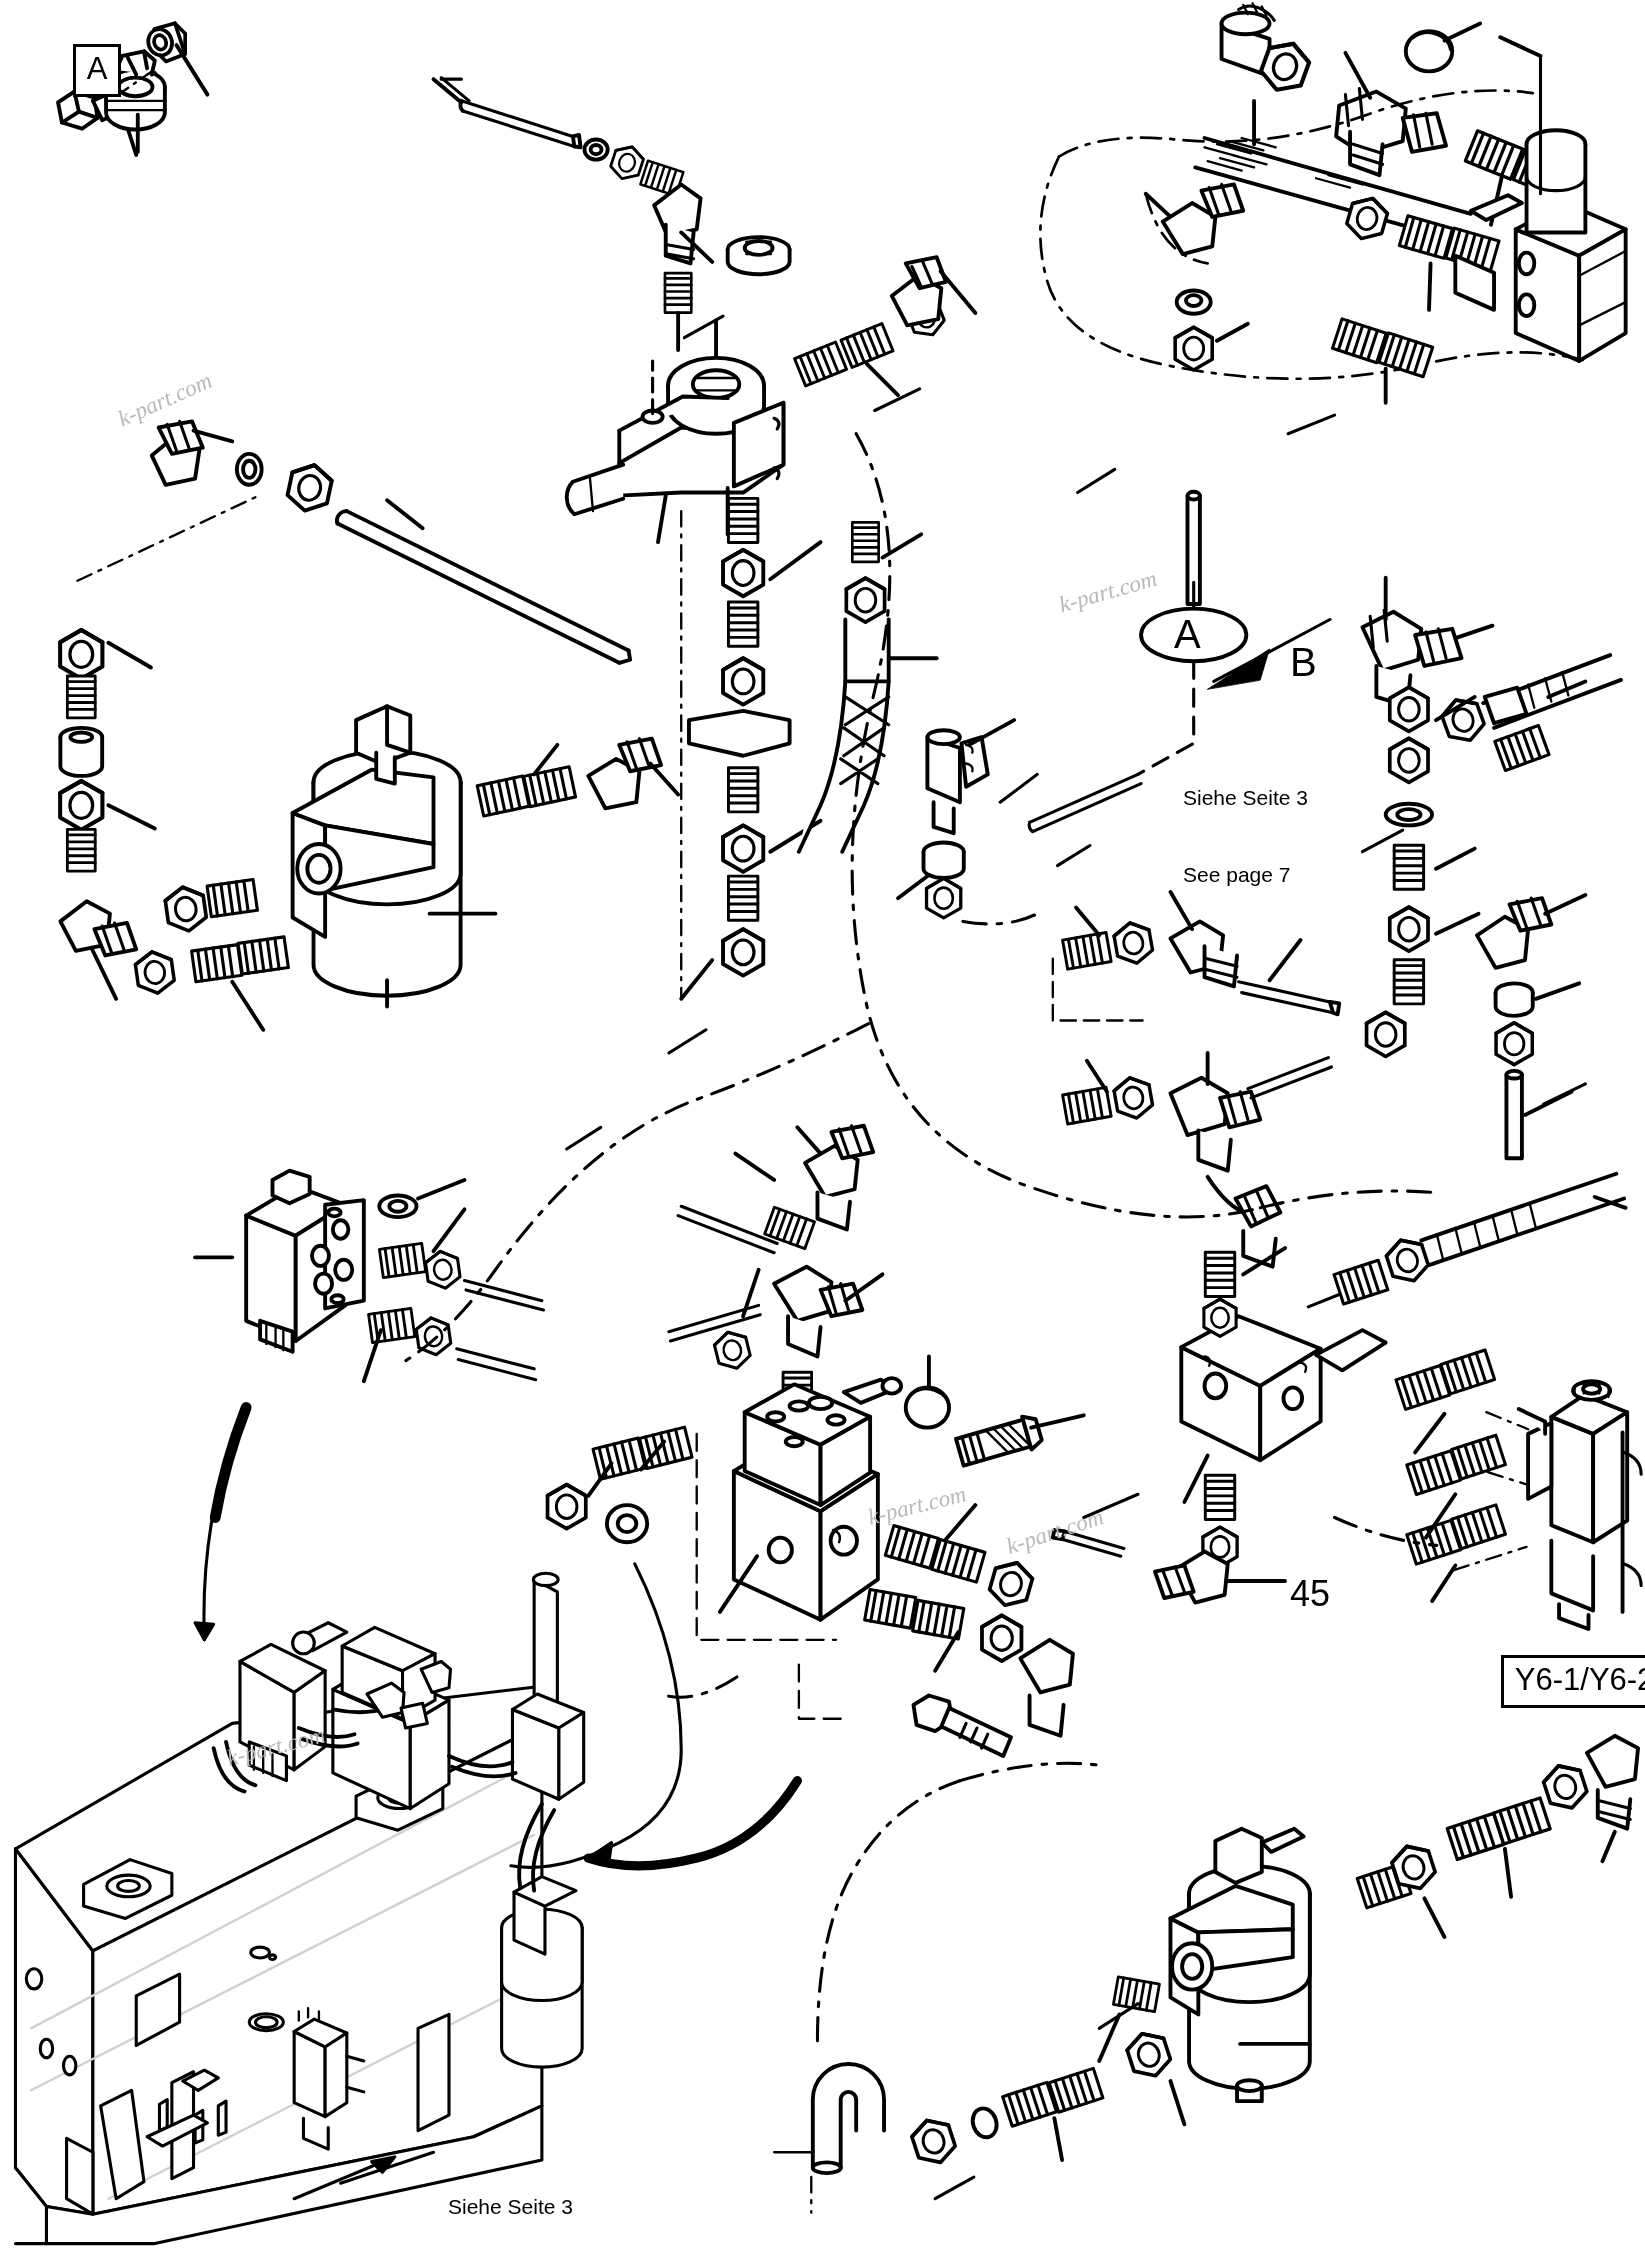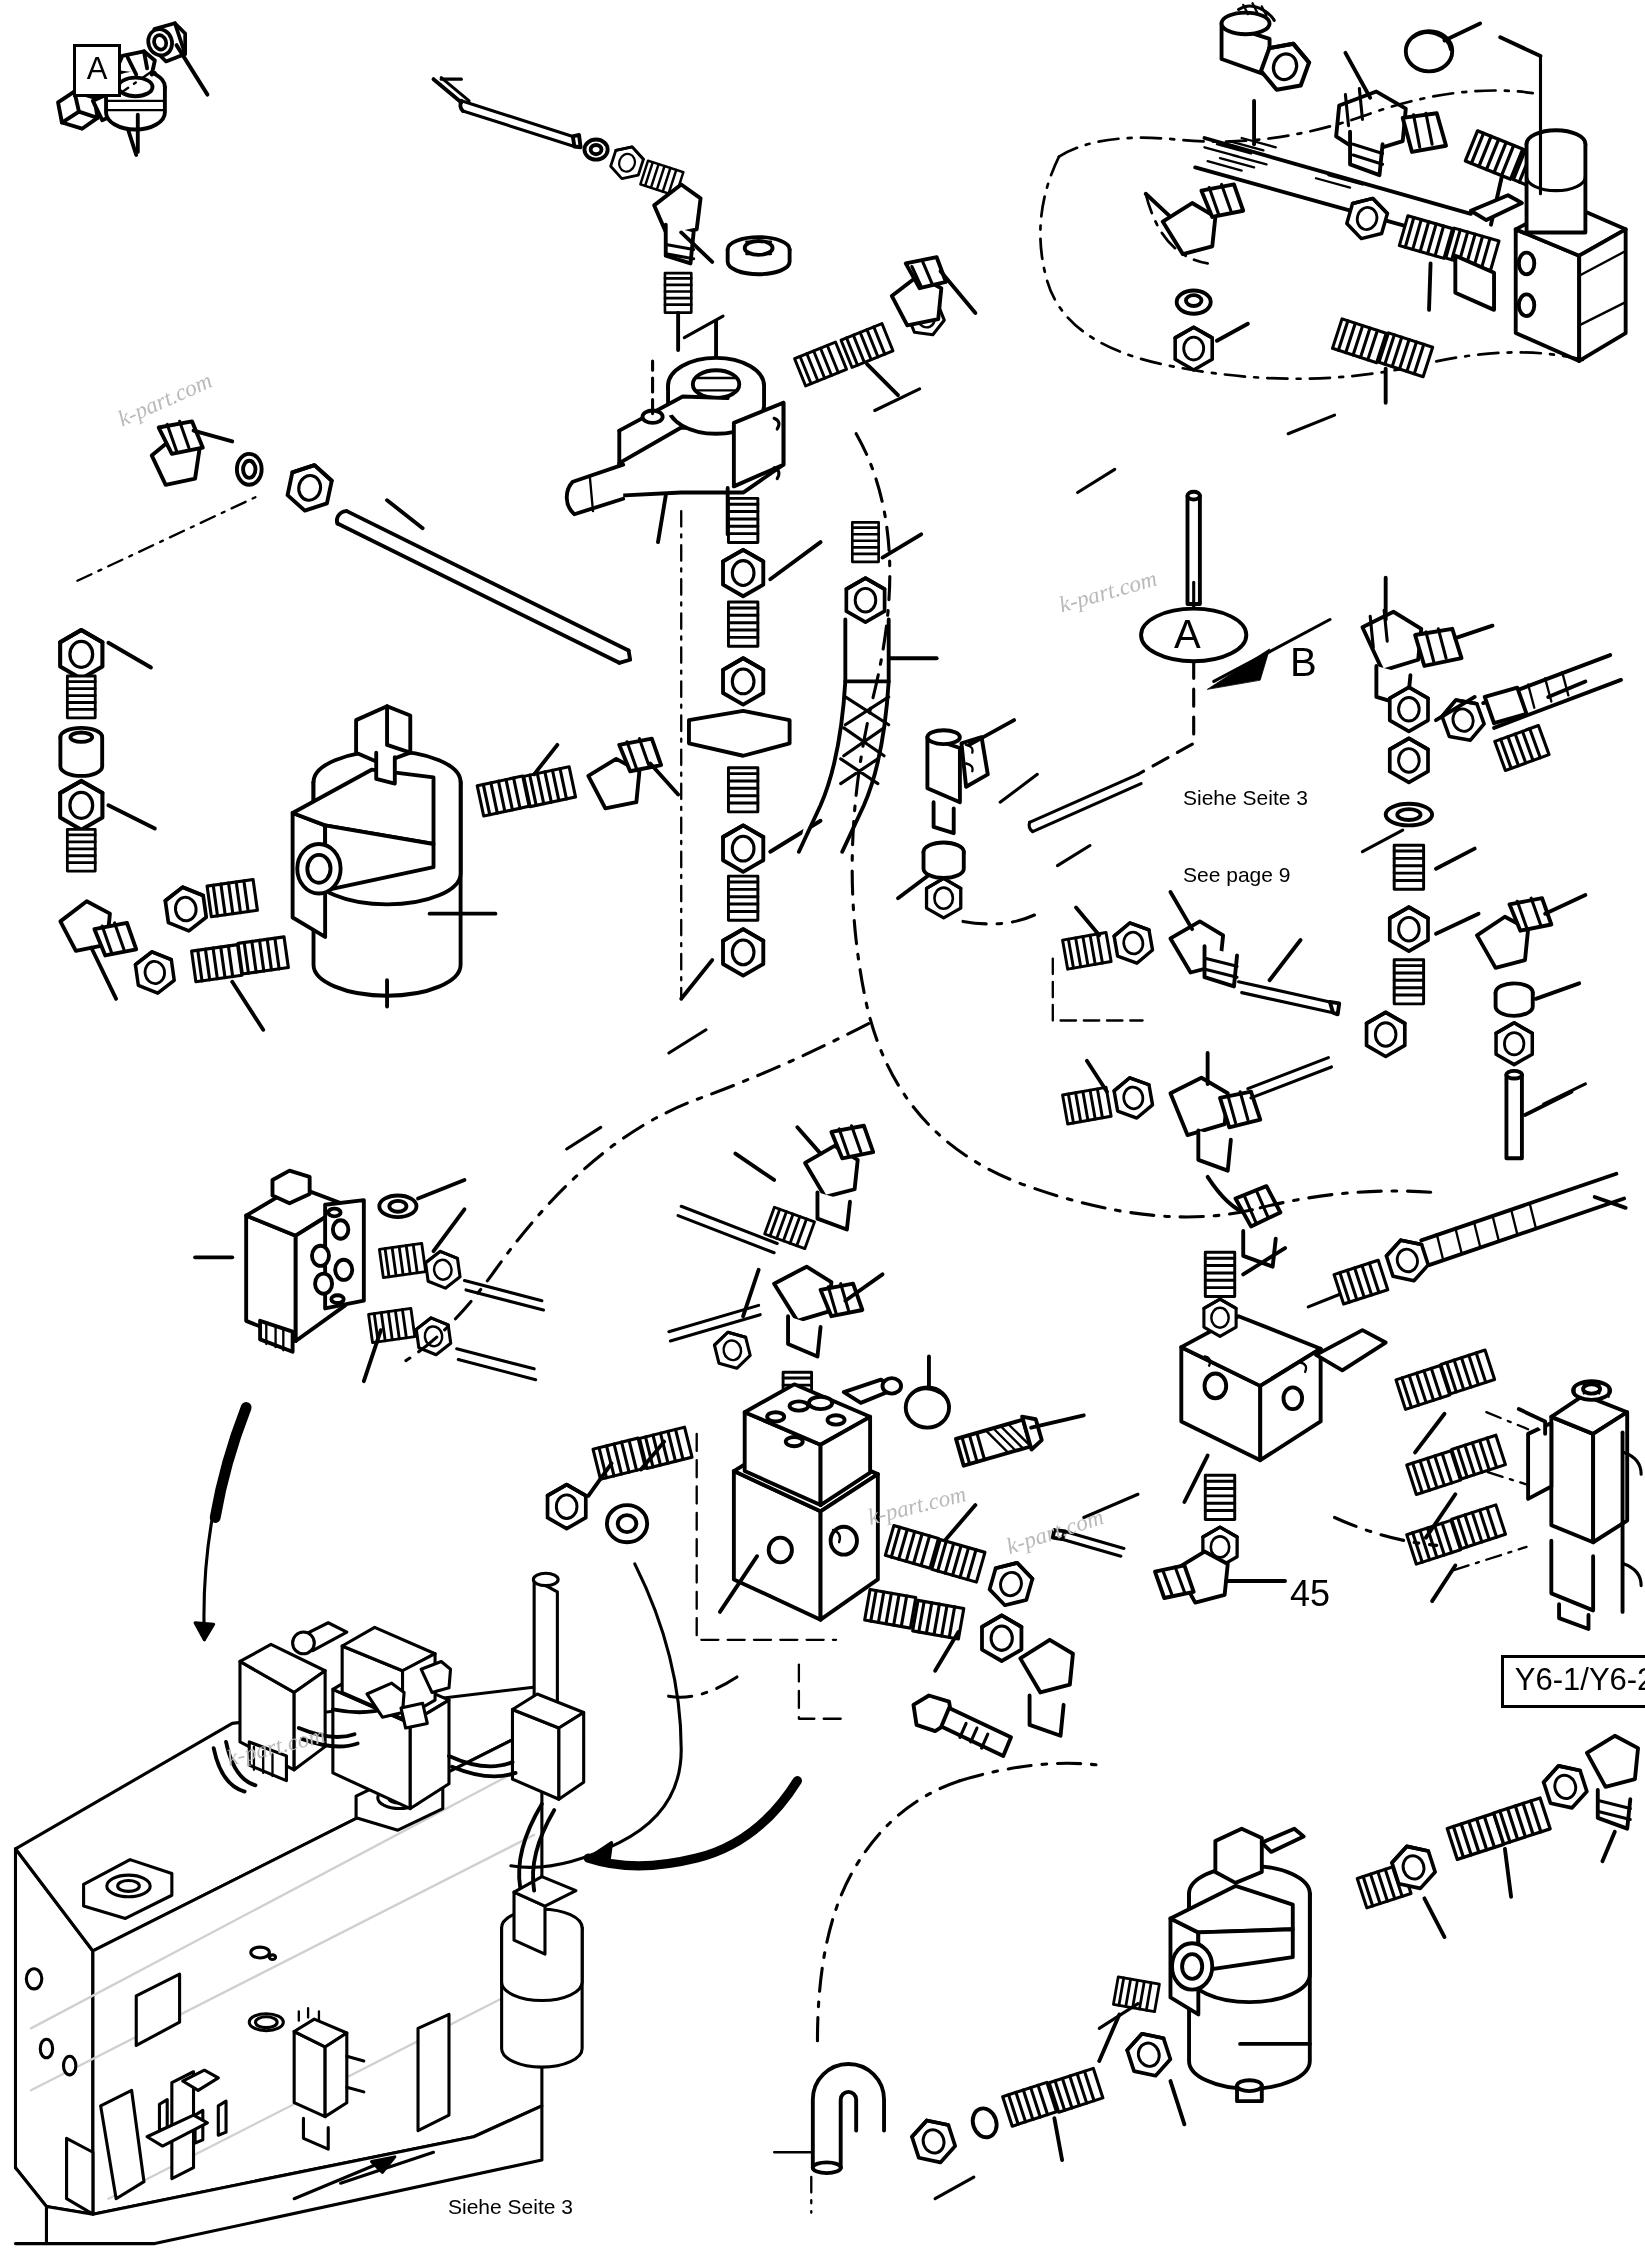--- a/index.html
+++ b/index.html
@@ -943,21 +943,21 @@
   <div class="lbl" style="left:59px;top:29px;">
     <span class="boxlbl">A</span>
   </div>
 
   <div class="lbl bigletter" style="left:1174px;top:610px;">A</div>
 
   <div class="lbl bigletter" style="left:1290px;top:638px;">B</div>
 
   <div class="lbl pagetxt" style="left:1183px;top:734px;">
     <div>Siehe Seite 3</div>
-    <div>See page 9</div>
+    <div>See page 7</div>
   </div>
 
 
   <div class="lbl" style="left:1487px;top:1640px;">
     <span class="boxlbl">Y6-1/Y6-2</span>
   </div>
 
   <div class="lbl calloutnum" style="left:1290px;top:1572px;">45</div>
 
   <div class="lbl pagetxt" style="left:448px;top:2143px;">

